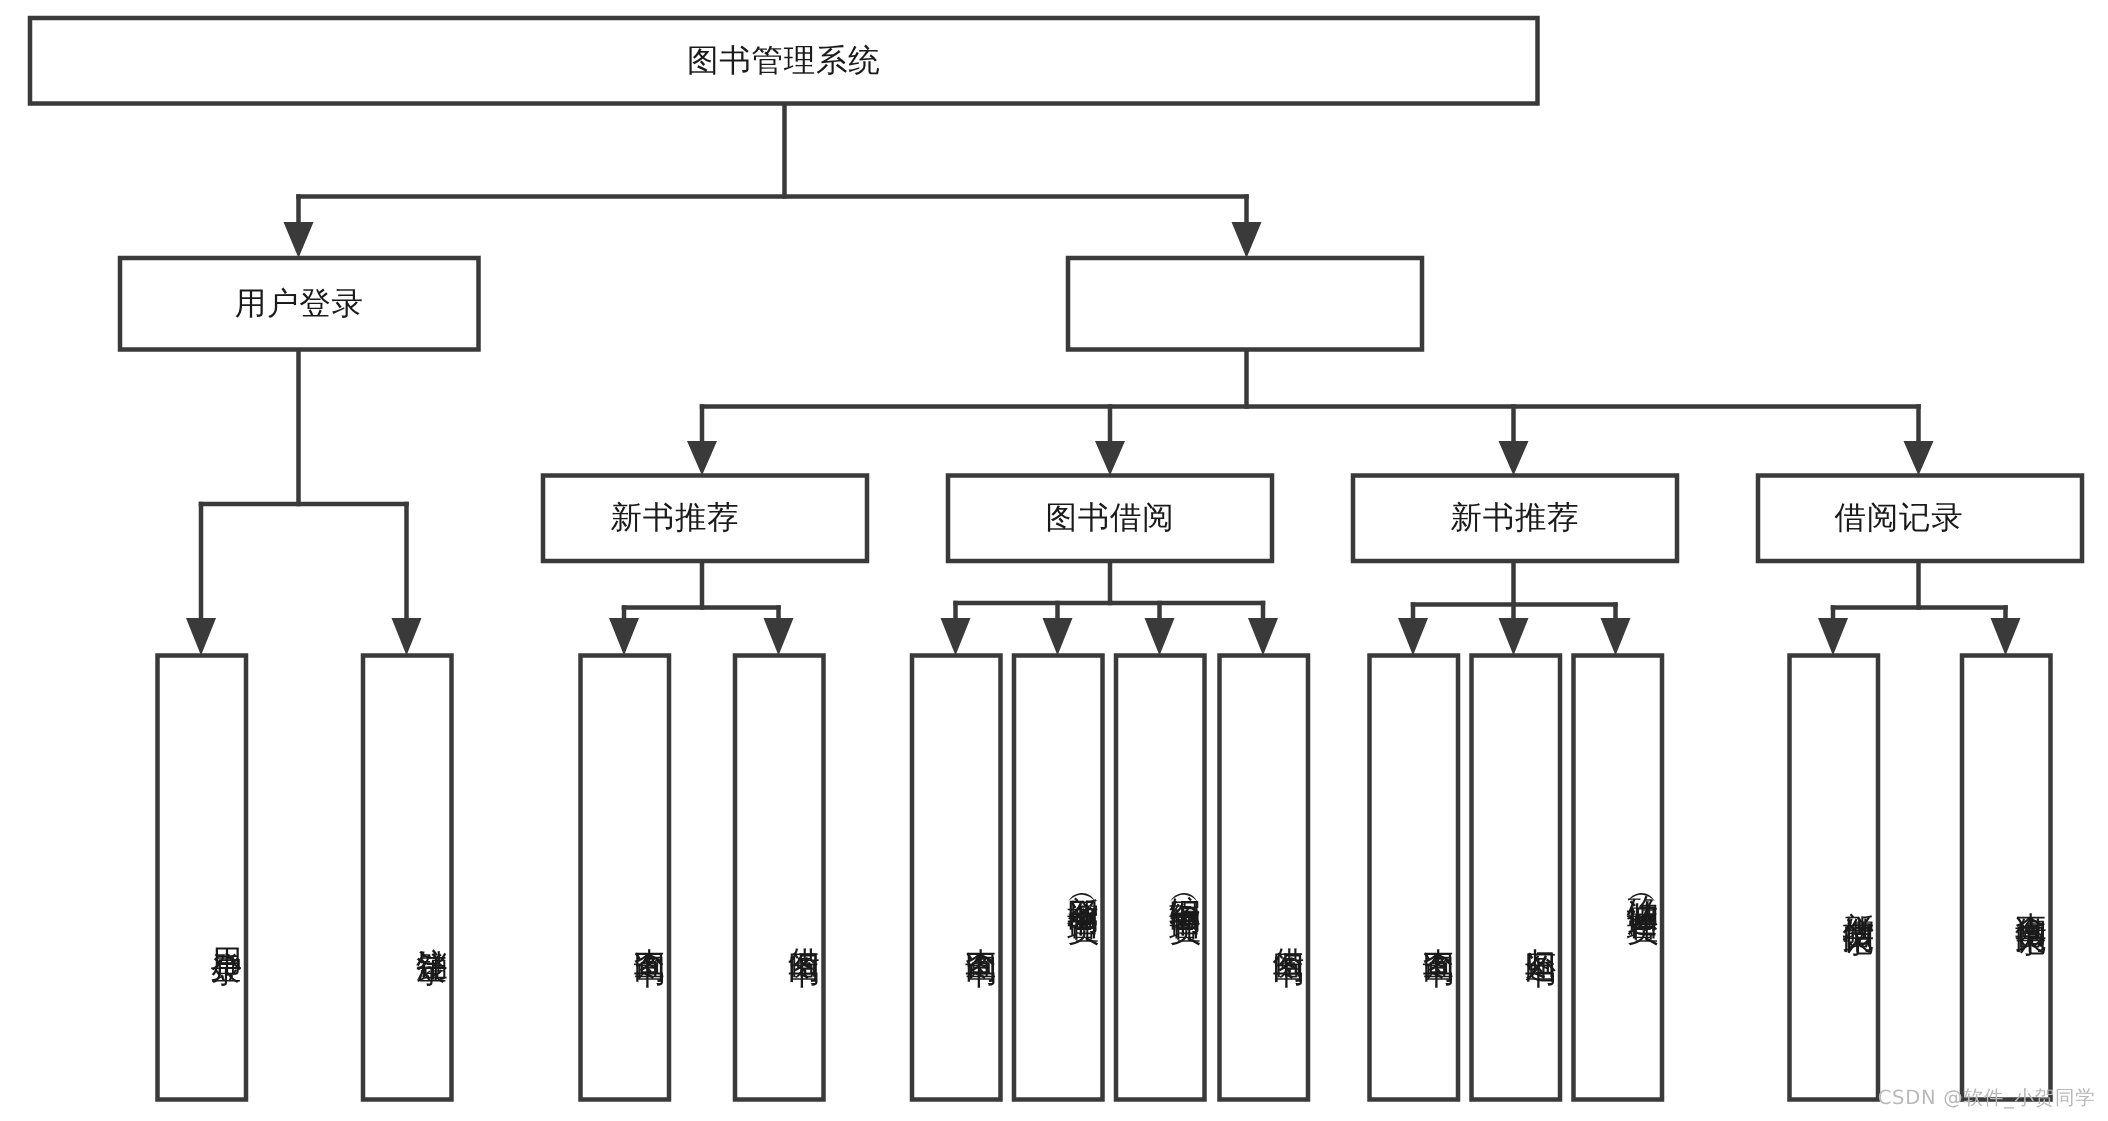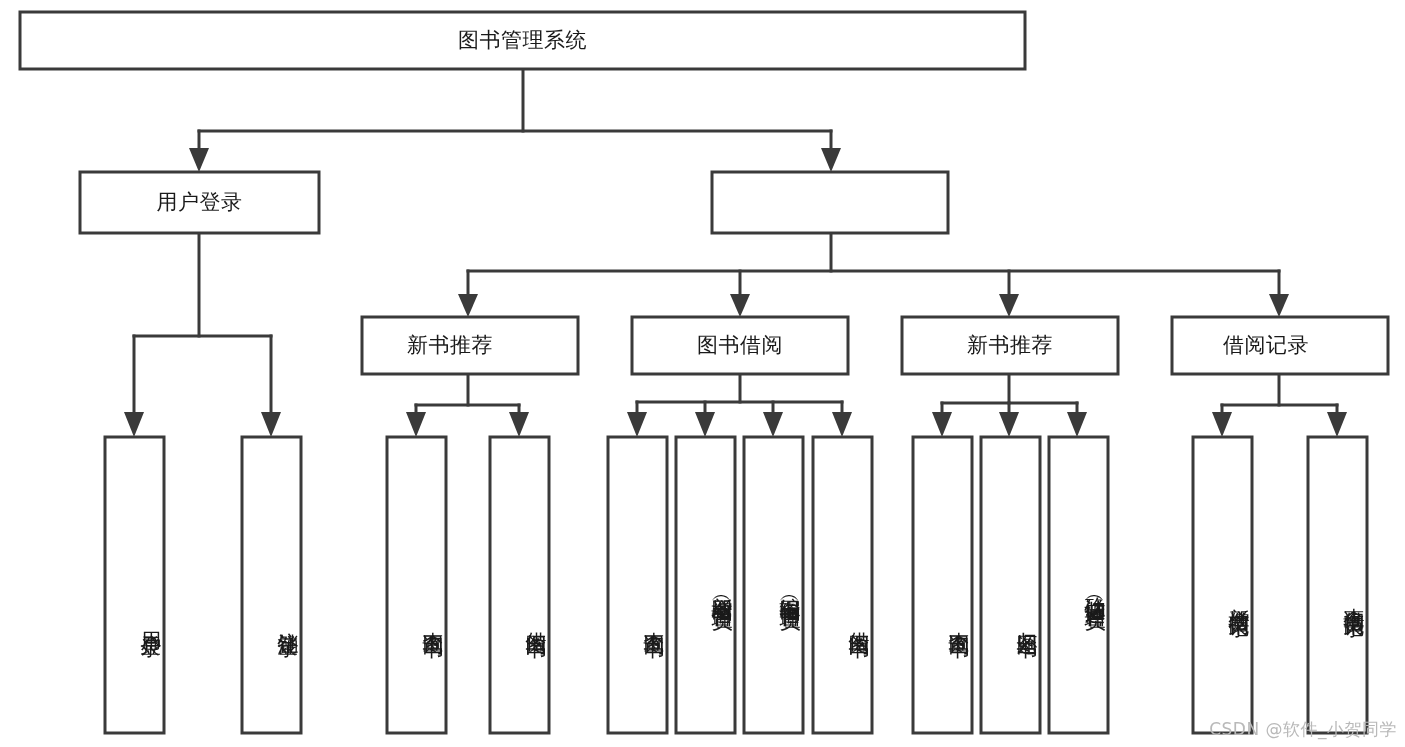--- a/index.html
+++ b/index.html
@@ -60,21 +60,21 @@
     font-size: 21px;
     line-height: 1.25;
     letter-spacing: 2px;
     align-items: flex-start;
     padding-top: 8px;
   }
   .watermark {
     position: absolute;
     right: 8px;
     bottom: 6px;
-    font-size: 17px;
+    font-size: 13px;
     color: #b9b9b9;
     font-family: "DejaVu Sans", "Liberation Sans", sans-serif;
     white-space: nowrap;
     letter-spacing: 0.5px;
   }
 </style>
 </head>
 <body>
 
 <div id="canvas">

